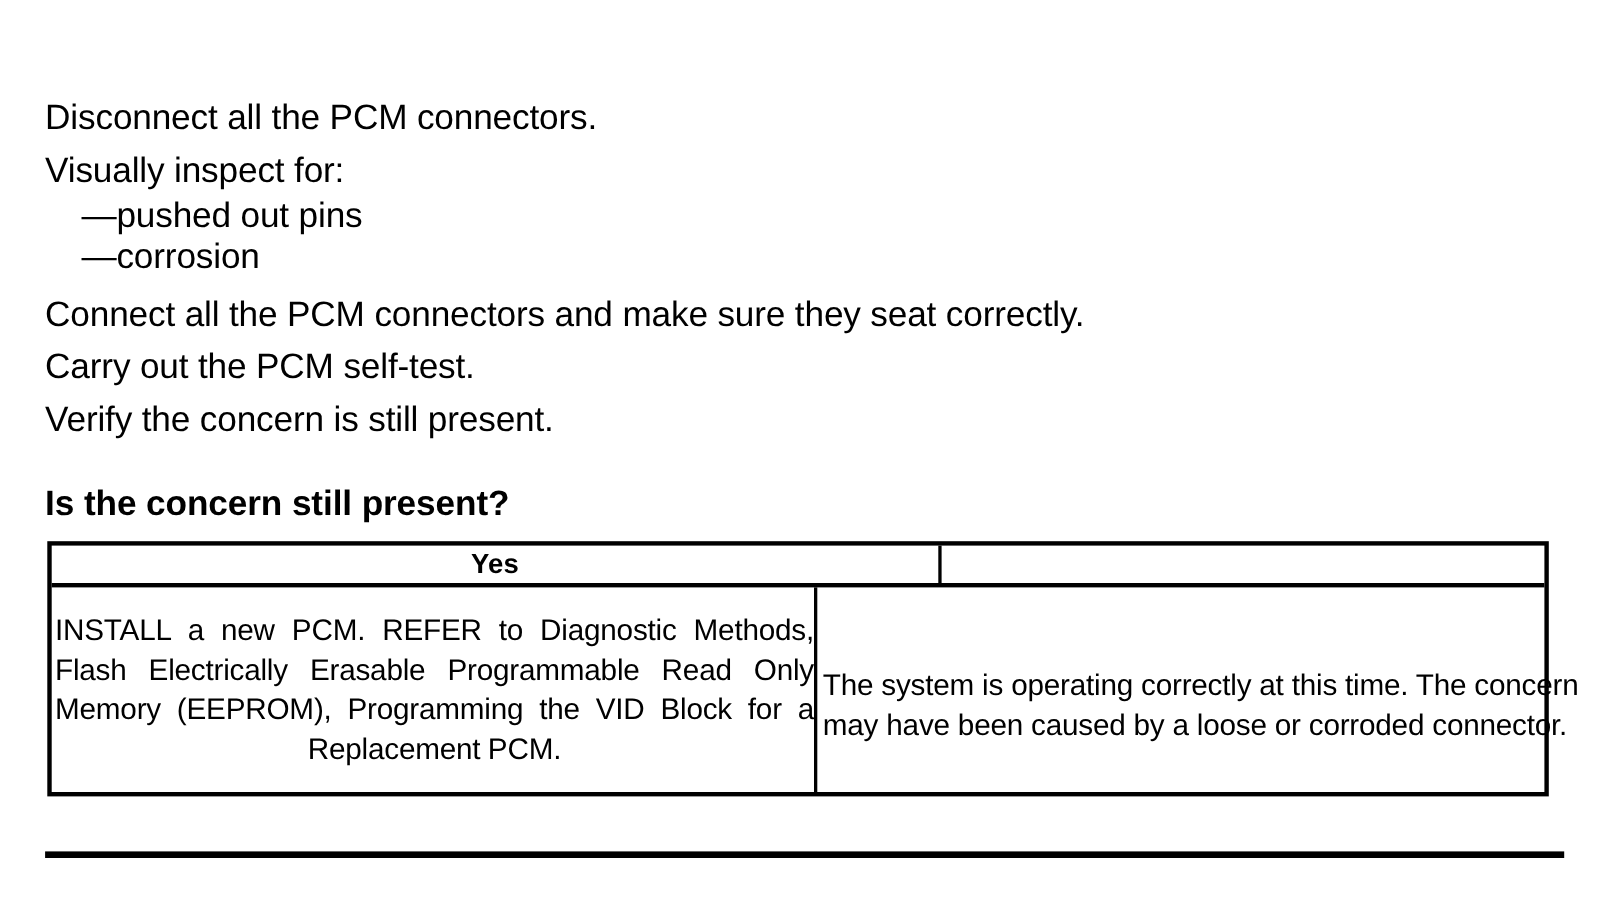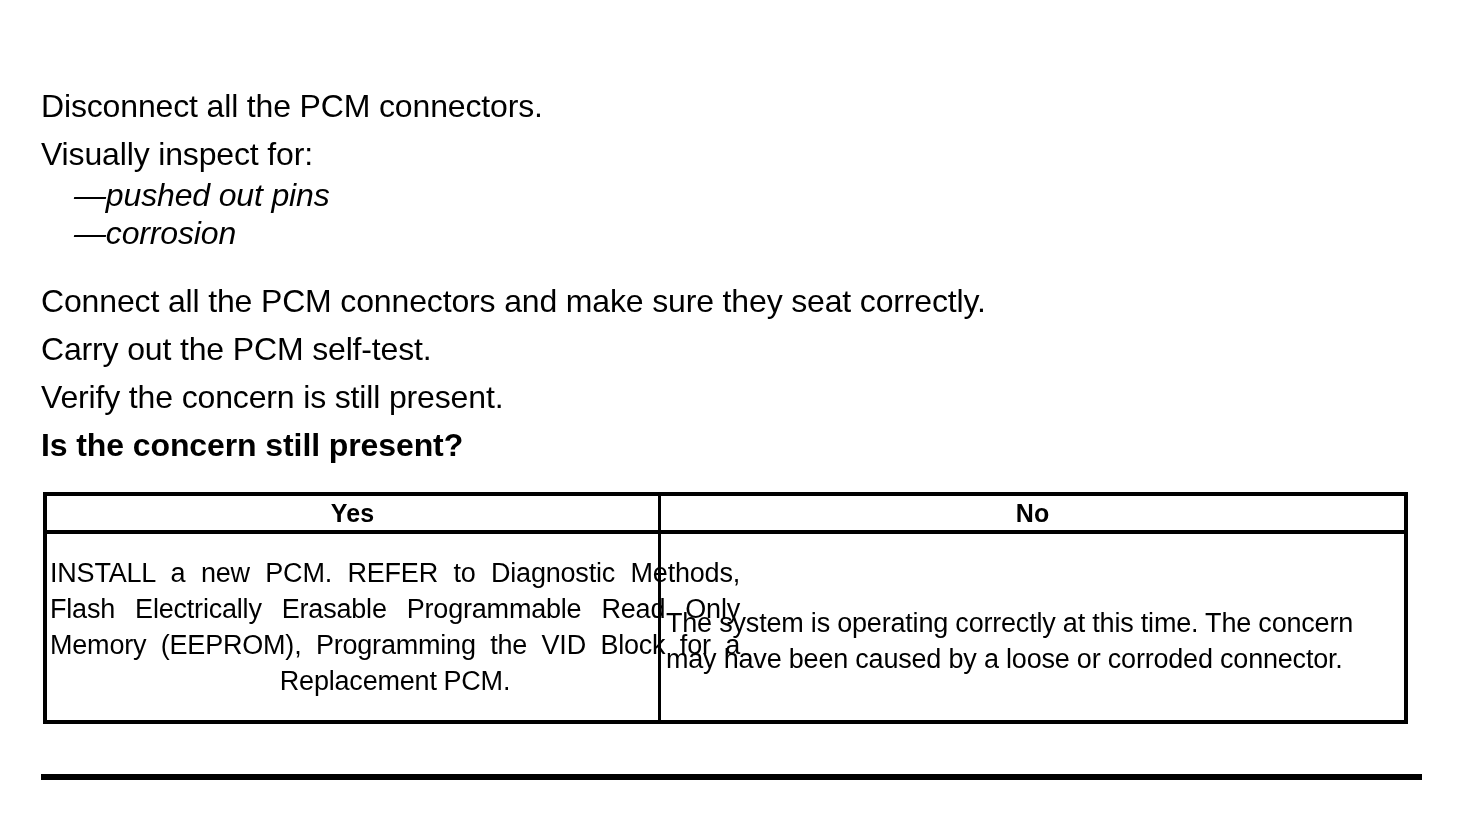--- a/index.html
+++ b/index.html
@@ -46,30 +46,30 @@
   }
   .instr-line {
     font-size: 32px;
     line-height: 48px;
     white-space: nowrap;
     letter-spacing: -0.15px;
   }
   .instr-line.bullet {
     padding-left: 33px;
     line-height: 38px;
-    font-style: italic;
   }
   .instr-line.first-bullet {
     margin-top: -2px;
   }
   .instr-line.bold {
     font-weight: bold;
     letter-spacing: -0.1px;
+    margin-top: 28px;
   }
-  .gap-after-bullets { margin-top: 25px; }
+  .gap-after-bullets { margin-top: 9px; }
 
   
   .answer-table {
     position: absolute;
     left: 43px;
     top: 492px;
     width: 1365px;
     height: 232px;
     border: 4px solid #000000;
     box-sizing: border-box;
@@ -82,21 +82,21 @@
     height: 38px;
     border-bottom: 4px solid #000000;
     box-sizing: border-box;
   }
   .table-body-row {
     display: flex;
     flex: 1 1 auto;
     box-sizing: border-box;
   }
   .col-yes {
-    width: 614px;
+    width: 809px;
     box-sizing: border-box;
     border-right: 3px solid #000000;
     display: flex;
     flex-direction: column;
     justify-content: center;
     overflow: visible;
   }
   .col-no {
     flex: 1 1 auto;
     box-sizing: border-box;
@@ -160,23 +160,20 @@
     <div class="instr-line">Carry out the PCM self-test.</div>
     <div class="instr-line">Verify the concern is still present.</div>
     <div class="instr-line bold">Is the concern still present?</div>
   </div>
 
   <div class="answer-table">
     <div class="table-header-row">
       <div class="col-yes">
         <span class="hdr-label">Yes</span>
       </div>
-      <div class="col-no">
-        <span class="hdr-label">No</span>
-      </div>
     </div>
     <div class="table-body-row">
       <div class="col-yes">
         <div class="cell-text cell-yes-text">INSTALL a new PCM. REFER to Diagnostic Methods, Flash Electrically Erasable Programmable Read Only Memory (EEPROM), Programming the VID Block for a Replacement PCM.</div>
       </div>
       <div class="col-no">
         <div class="cell-text cell-no-text">The system is operating correctly at this time. The concern may have been caused by a loose or corroded connector.</div>
       </div>
     </div>
   </div>

